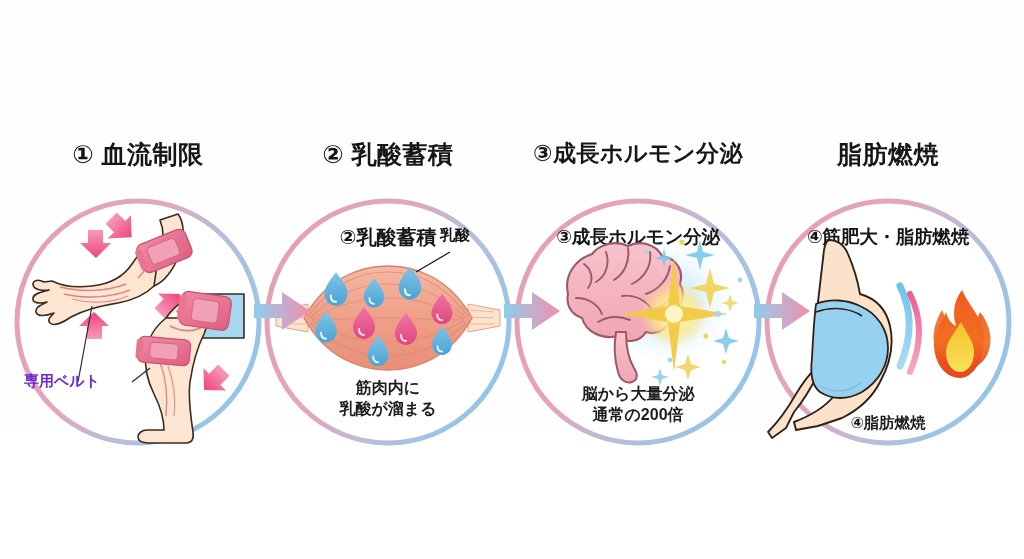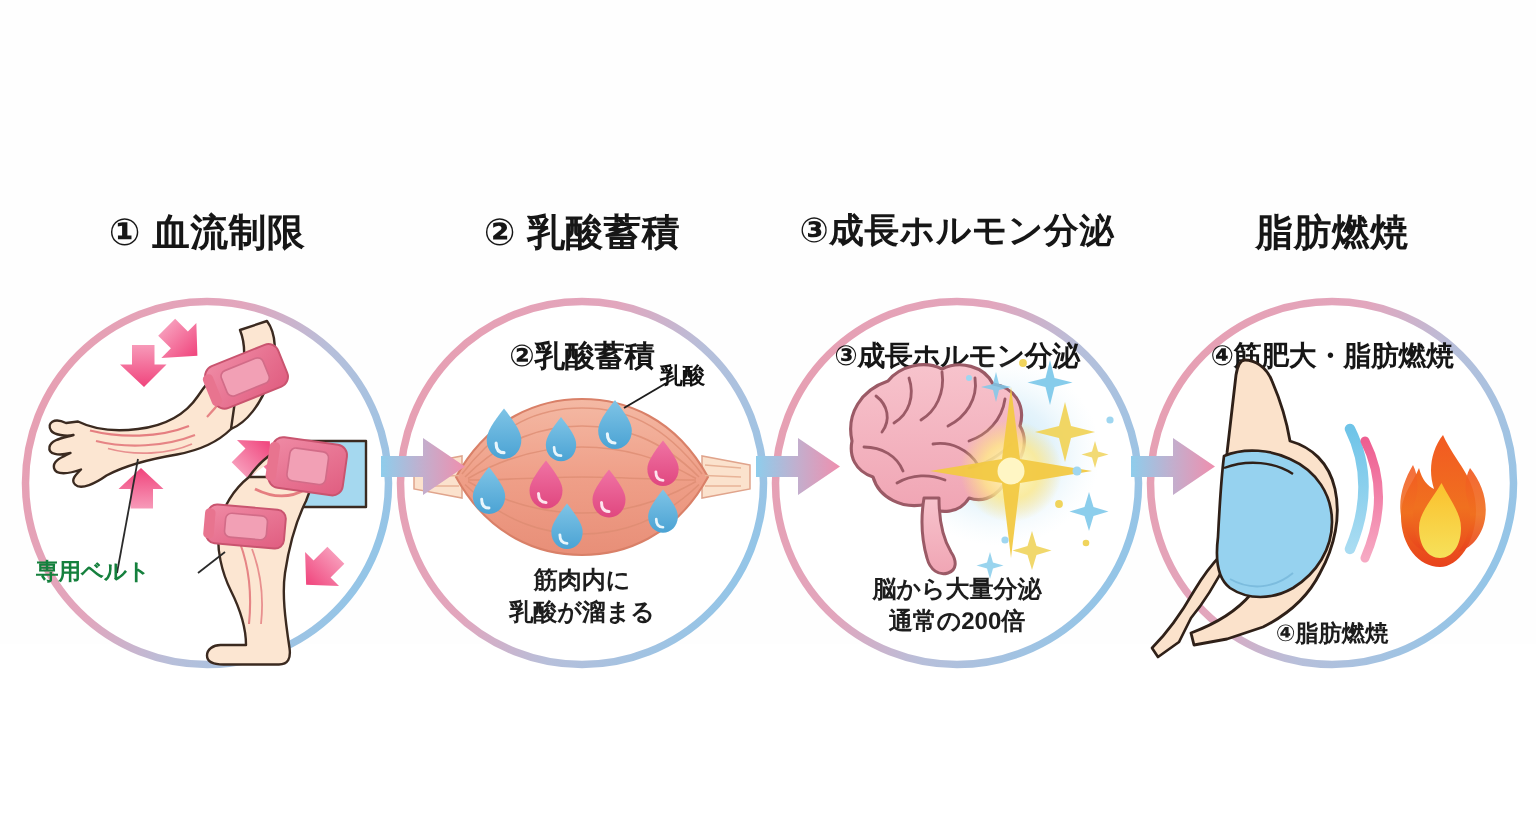--- a/index.html
+++ b/index.html
@@ -104,21 +104,21 @@
     width: 248px;
     height: 272px;
     pointer-events: none;
   }
   .art svg { position: absolute; left: 0; top: 0; overflow: visible; }
 
   .belt-label {
     position: absolute;
     font-size: 15px;
     font-weight: 600;
-    color: #15803d;
+    color: #6d28d9;
     white-space: nowrap;
   }
 
   .lactate-label {
     position: absolute;
     font-size: 15px;
     font-weight: 700;
     color: #111;
     white-space: nowrap;
   }
@@ -346,21 +346,21 @@
             <g transform="translate(114,162) scale(0.95)">
               <path d="M 0 -13 C 7 -4 11 2 11 7 C 11 14 6 19 0 19 C -6 19 -11 14 -11 7 C -11 2 -7 -4 0 -13 Z" fill="url(#dropBlue)"></path>
               <path d="M -5 9 C -5 13 -3 15 0 15" fill="none" stroke="#e9f6fc" stroke-width="2" stroke-linecap="round"></path>
             </g>
           </g>
 
           <path d="M 152 86 L 186 66" fill="none" stroke="#1d1d1d" stroke-width="1.3"></path>
         </svg>
       </div>
 
-      <div class="lactate-label" style="left:176px; top:55px;">乳酸</div>
+      <div class="lactate-label" style="left:176px; top:40px;">乳酸</div>
 
       <div class="caption" style="top:192px;">筋肉内に</div>
       <div class="caption" style="top:213px;">乳酸が溜まる</div>
     </div>
   </div>
 
   <div class="panel" style="left:514px;">
     <div class="panel-outer-title small">③成長ホルモン分泌</div>
 
     <div class="circle-wrap">

